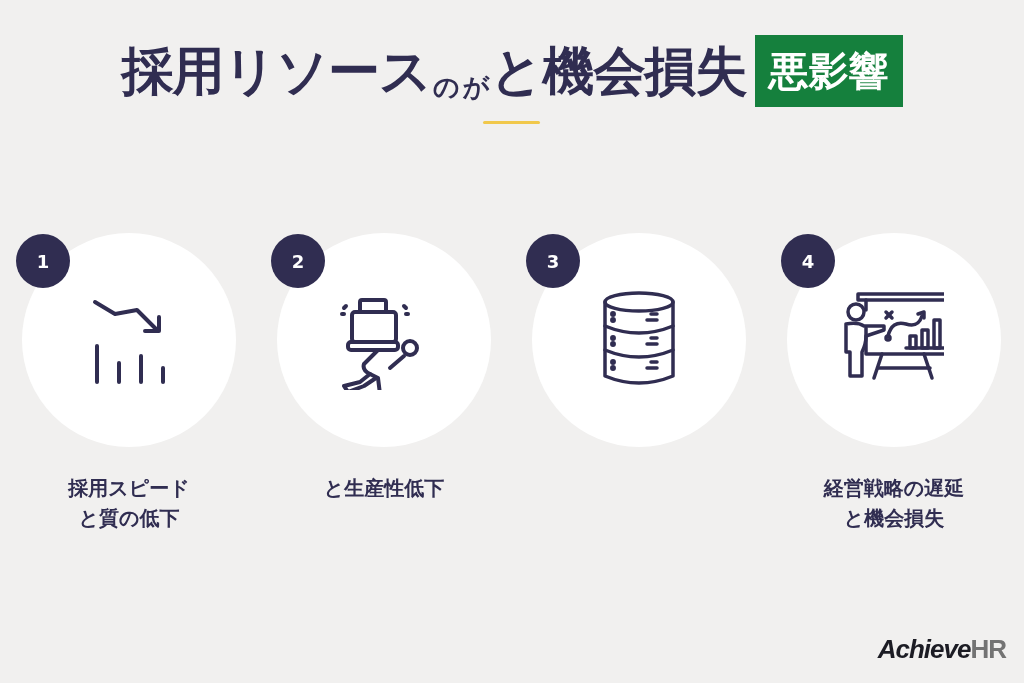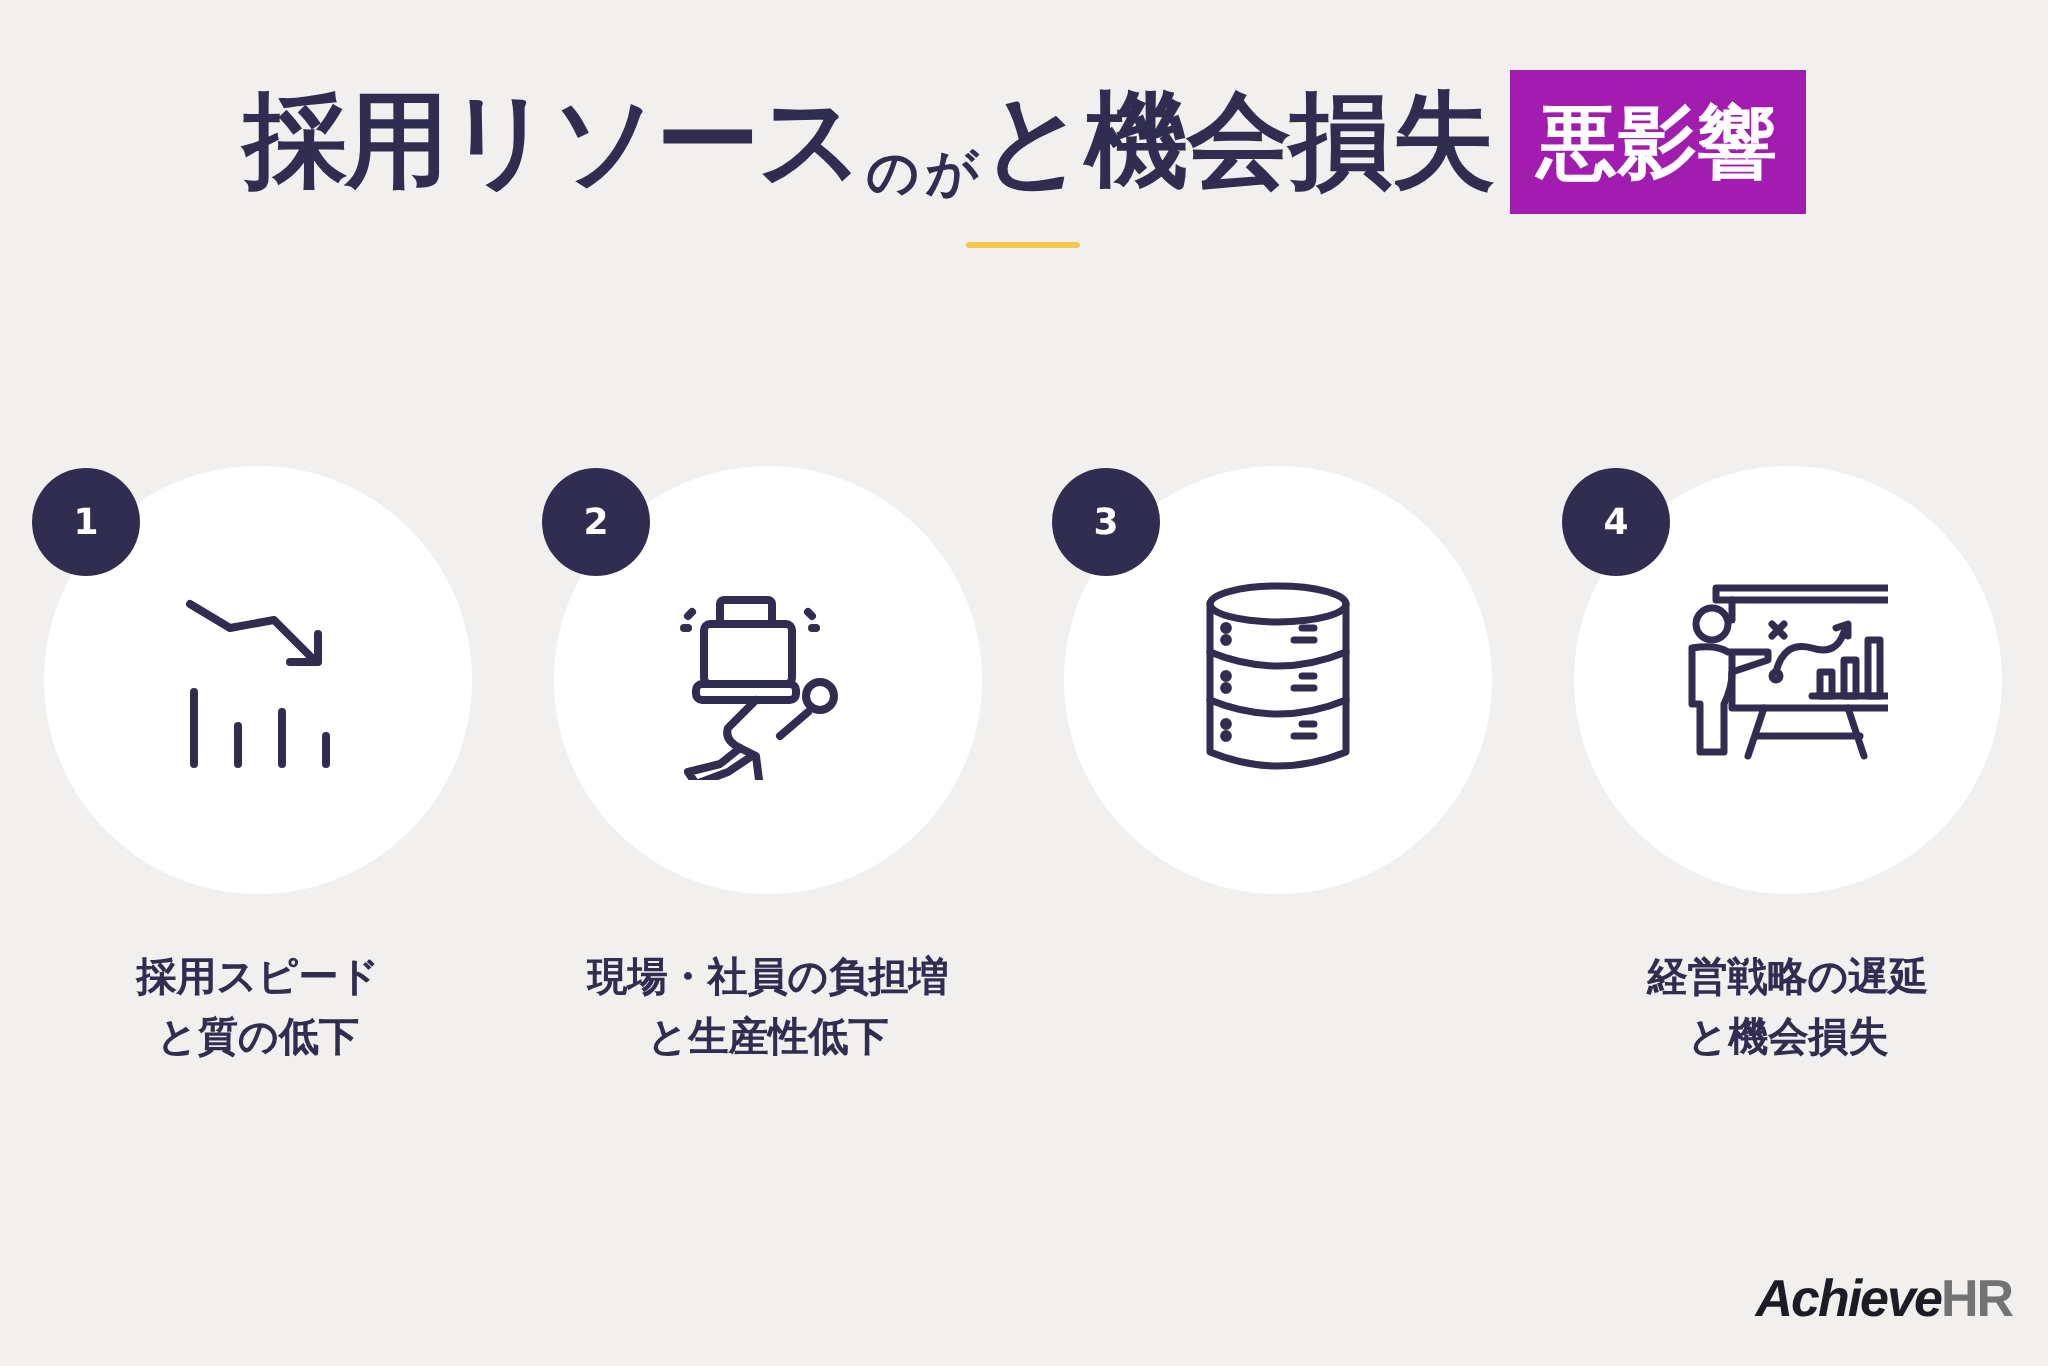--- a/index.html
+++ b/index.html
@@ -11,21 +11,21 @@
     position:relative;
   }
   .title {
     position:absolute; left:0; top:34px; width:1024px; height:74px;
     display:flex; align-items:center; justify-content:center;
     font-weight:bold; letter-spacing:-1px;
   }
   .title .big { font-size:52px; line-height:1; }
   .title .small { font-size:26px; line-height:1; align-self:flex-end; margin:0 2px 8px 2px; }
   .title .box {
-    margin-left:8px; background:#a21caf; color:#ffffff;
+    margin-left:8px; background:#15803d; color:#ffffff;
     height:72px; padding:0 14px; display:flex; align-items:center;
     font-size:40px; letter-spacing:0;
   }
   .underline {
     position:absolute; left:483px; top:121px; width:57px; height:3px;
     background:#f1c84b; border-radius:2px;
   }
   .card { position:absolute; top:233px; width:214px; }
   .circle {
     position:absolute; left:0; top:0; width:214px; height:214px;
@@ -90,21 +90,20 @@
     <circle cx="76" cy="58" r="7"></circle>
     <path d="M70,66 L56,78"></path>
     <path d="M44,60 L30,74 Q28,80 36,84 L44,88 L46,104"></path>
     <path d="M36,84 L26,92 L10,96 L14,102 L30,96 L42,88"></path>
     <line x1="10" y1="18" x2="12" y2="16"></line>
     <line x1="8" y1="24" x2="10" y2="24"></line>
     <line x1="70" y1="16" x2="72" y2="18"></line>
     <line x1="72" y1="24" x2="74" y2="24"></line>
   </svg>
   <div class="label">
-    <div>現場・社員の負担増</div>
     <div>と生産性低下</div>
   </div>
 </div>
 
 <div class="card" style="left:532px;">
   <div class="circle"></div>
   <div class="badge">3</div>
   <svg class="icon" viewBox="0 0 100 100" fill="none" stroke="#302d51" stroke-width="3.5" stroke-linecap="round" stroke-linejoin="round">
     <ellipse cx="50" cy="12" rx="34" ry="9"></ellipse>
     <path d="M16,12 L16,86 Q50,100 84,86 L84,12"></path>

